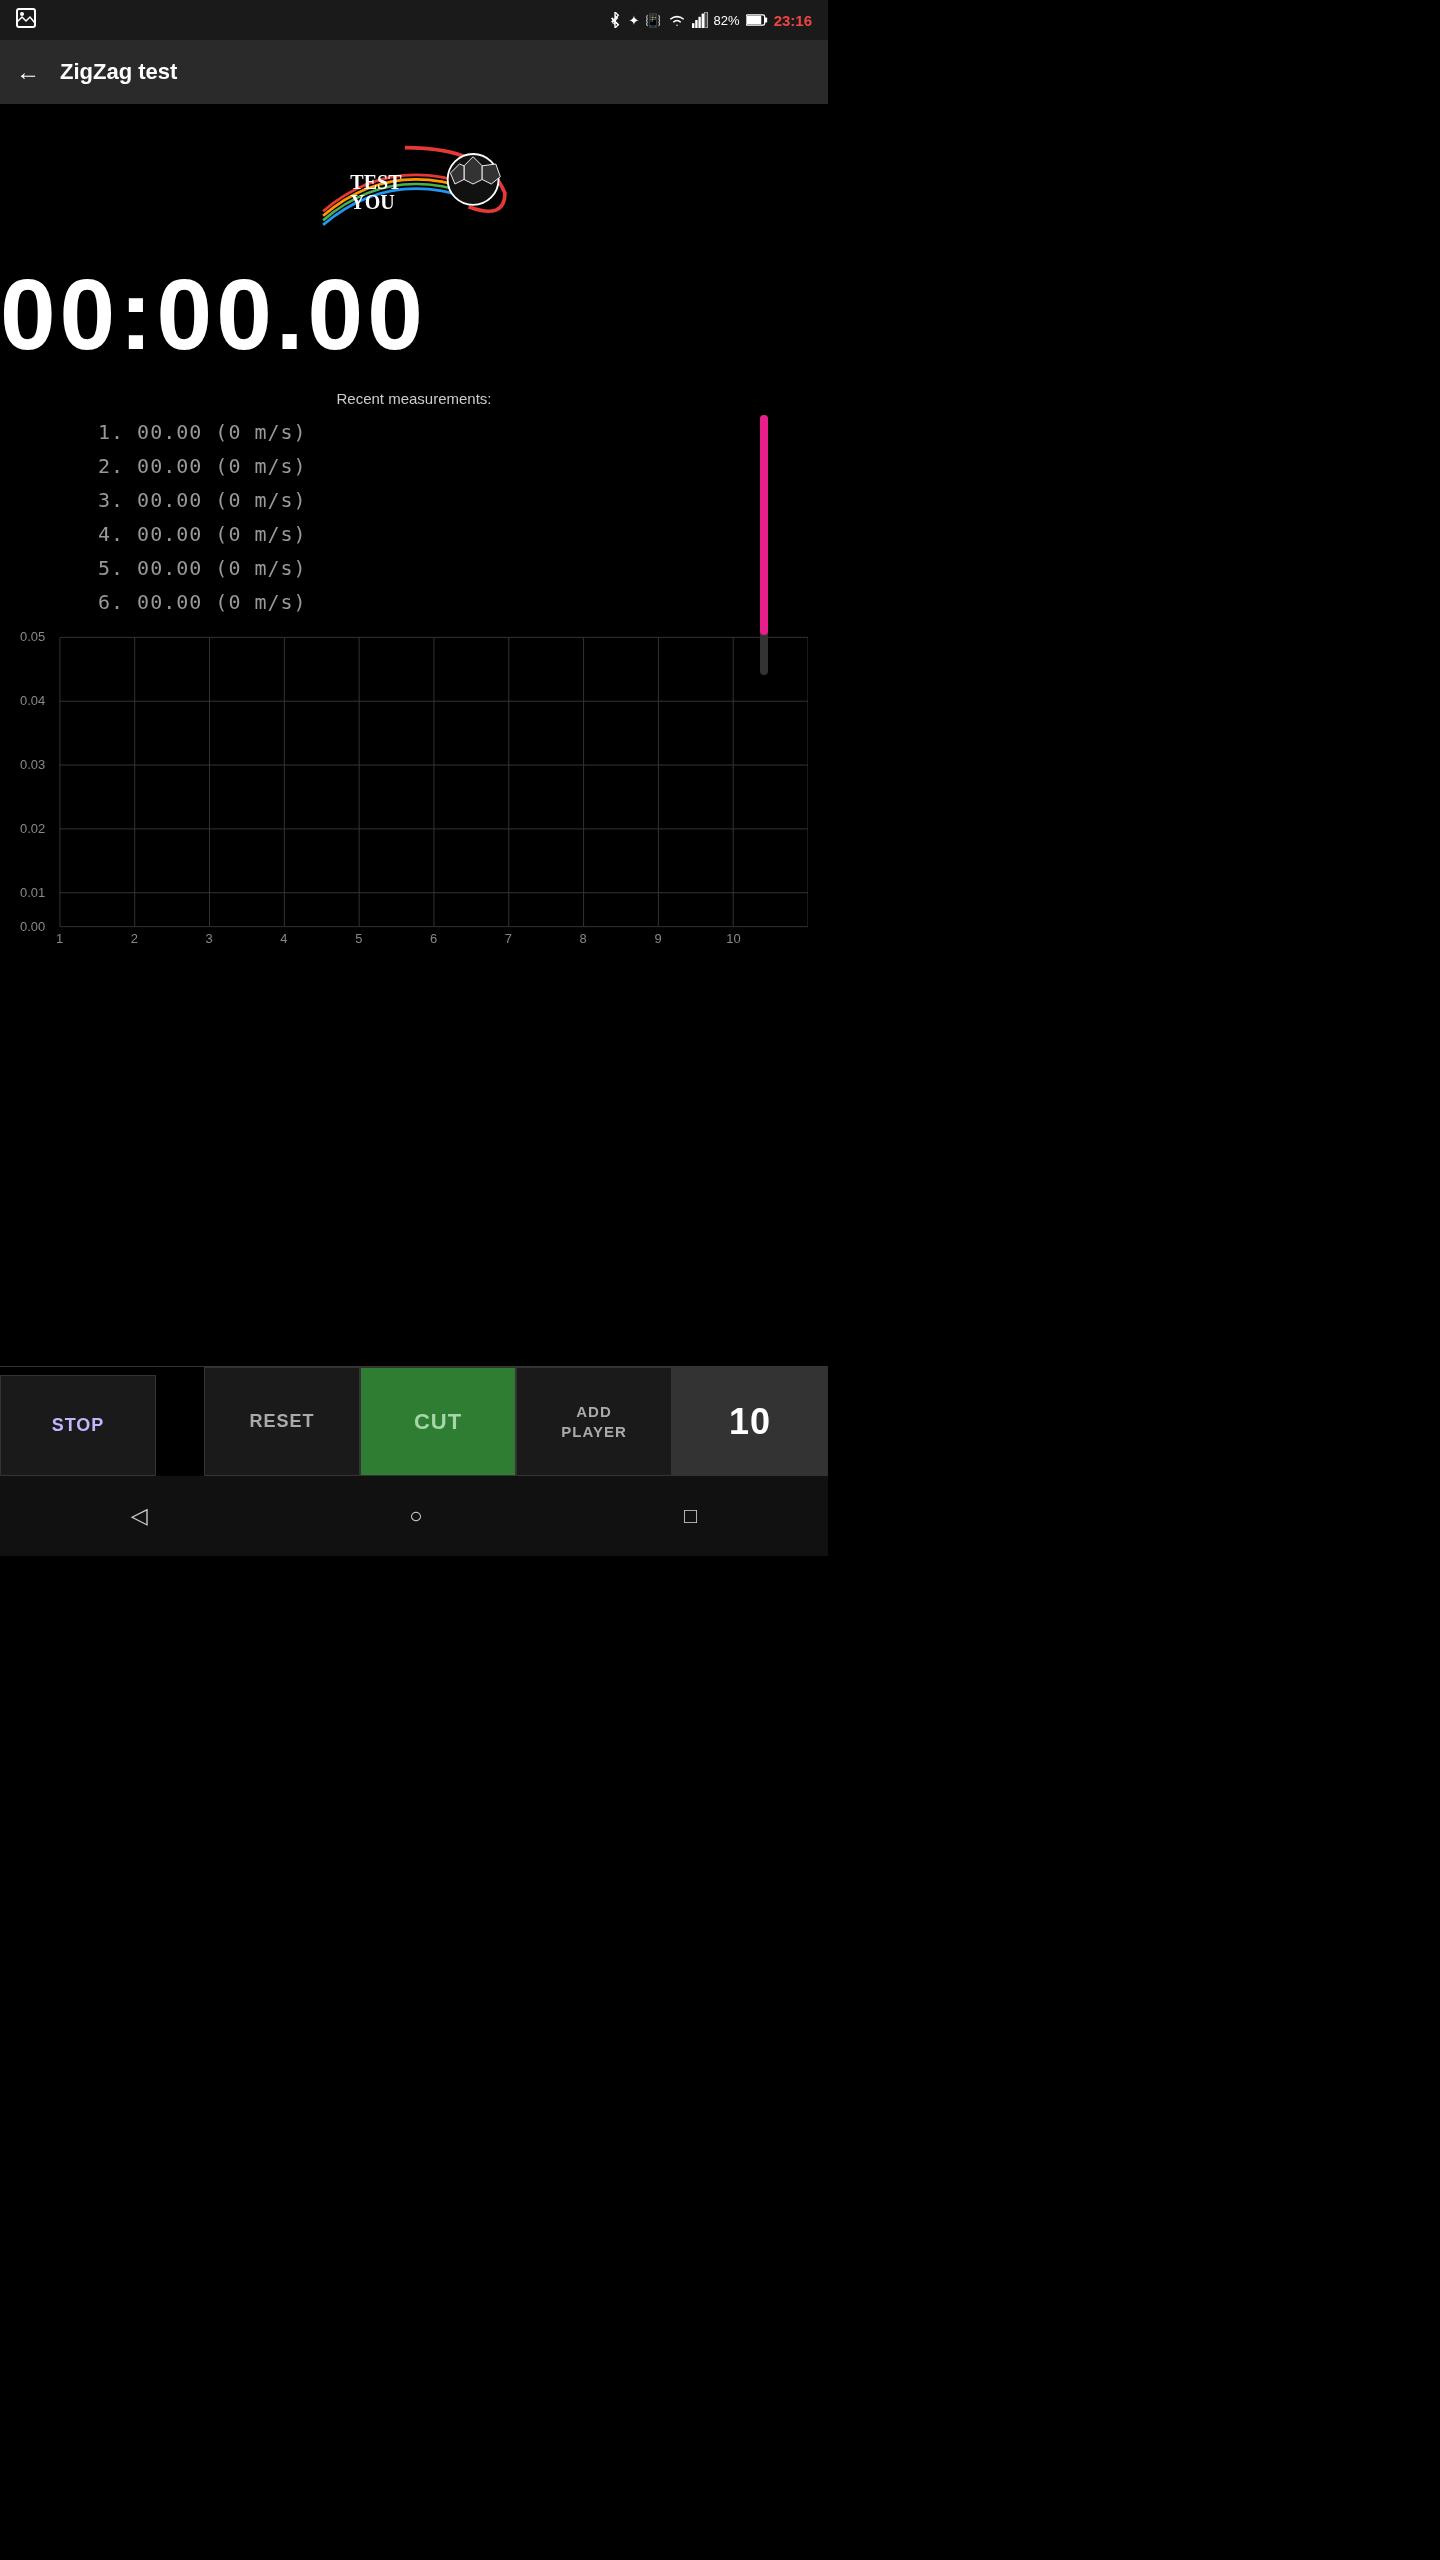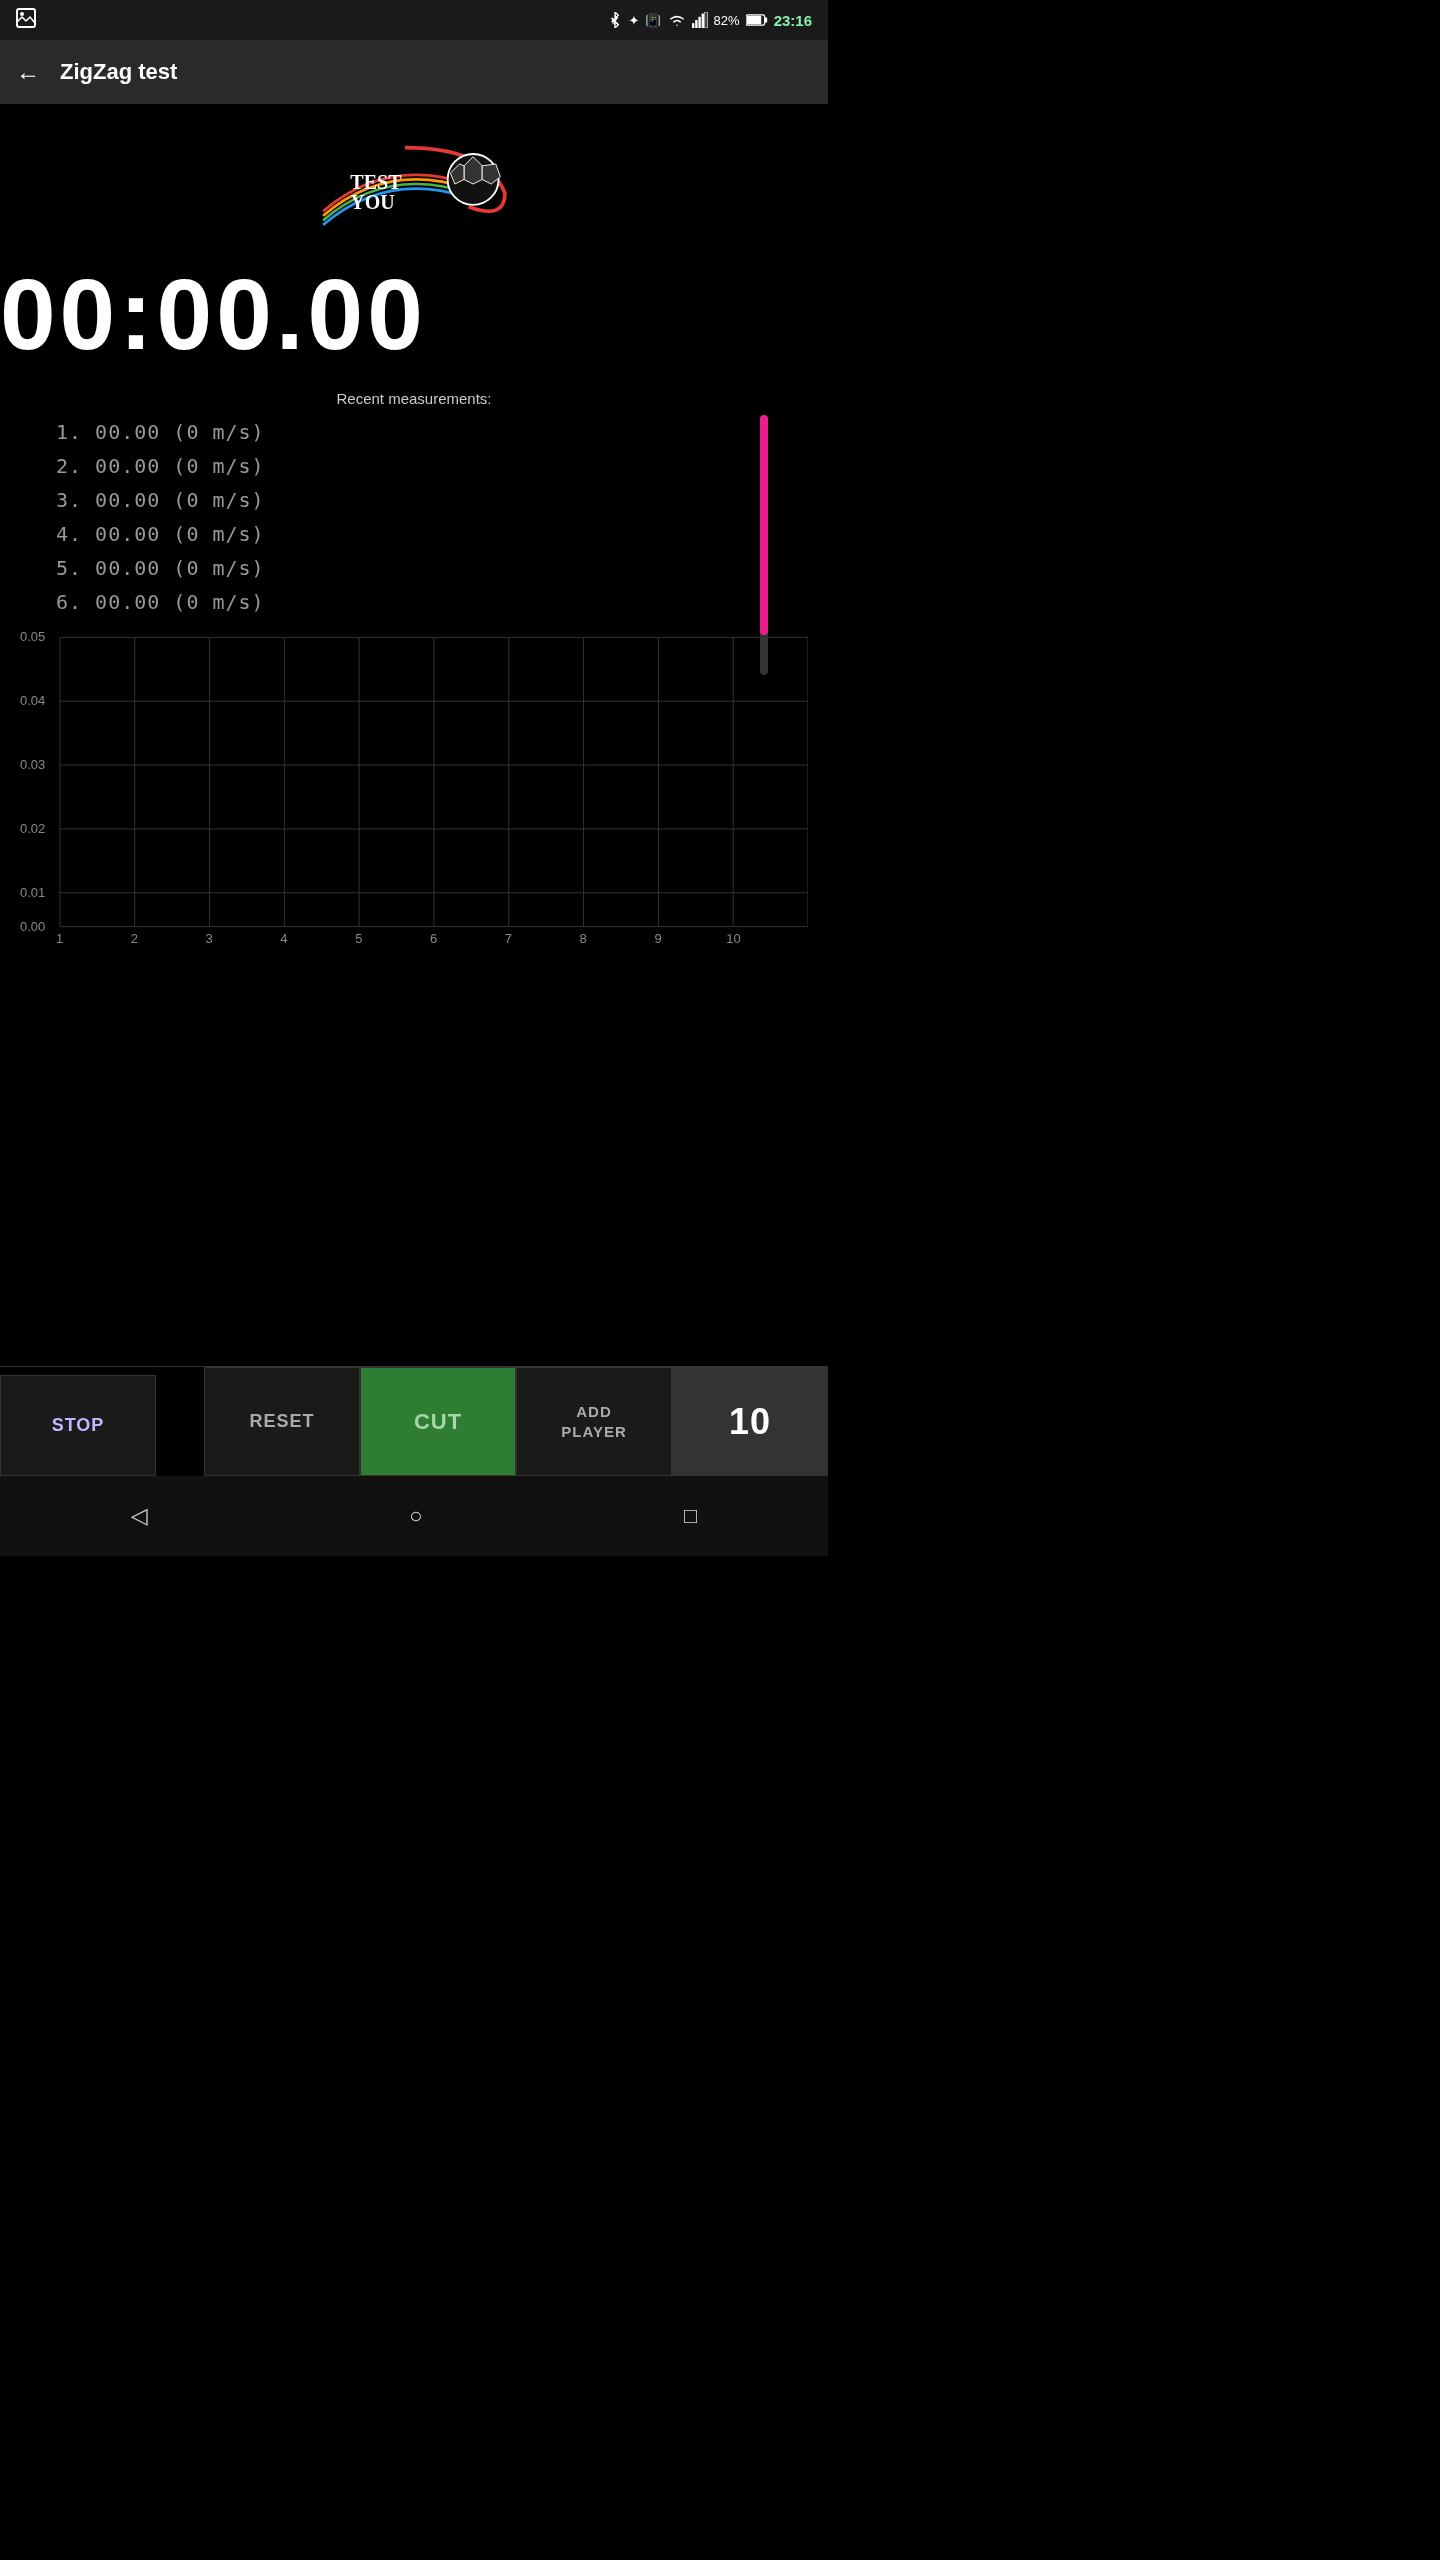--- a/index.html
+++ b/index.html
@@ -37,21 +37,21 @@
     .status-icons {
       display: flex;
       align-items: center;
       gap: 6px;
       font-size: 13px;
     }
 
     .status-time {
       font-size: 15px;
       font-weight: bold;
-      color: #86efac;
+      color: #ef4444;
     }
 
     
     .top-bar {
       width: 100%;
       height: 64px;
       background: #2a2a2a;
       display: flex;
       align-items: center;
       padding: 0 16px;
@@ -96,21 +96,21 @@
     
     .measurements-label {
       text-align: center;
       font-size: 15px;
       color: #ccc;
       padding: 16px 0 8px 0;
     }
 
     .measurements-container {
       position: relative;
-      padding: 0 80px 0 56px;
+      padding: 0 80px 0 98px;
     }
 
     .measurement-row {
       font-size: 20px;
       color: #999;
       font-family: monospace;
       line-height: 1.7;
       letter-spacing: 1px;
     }
 

